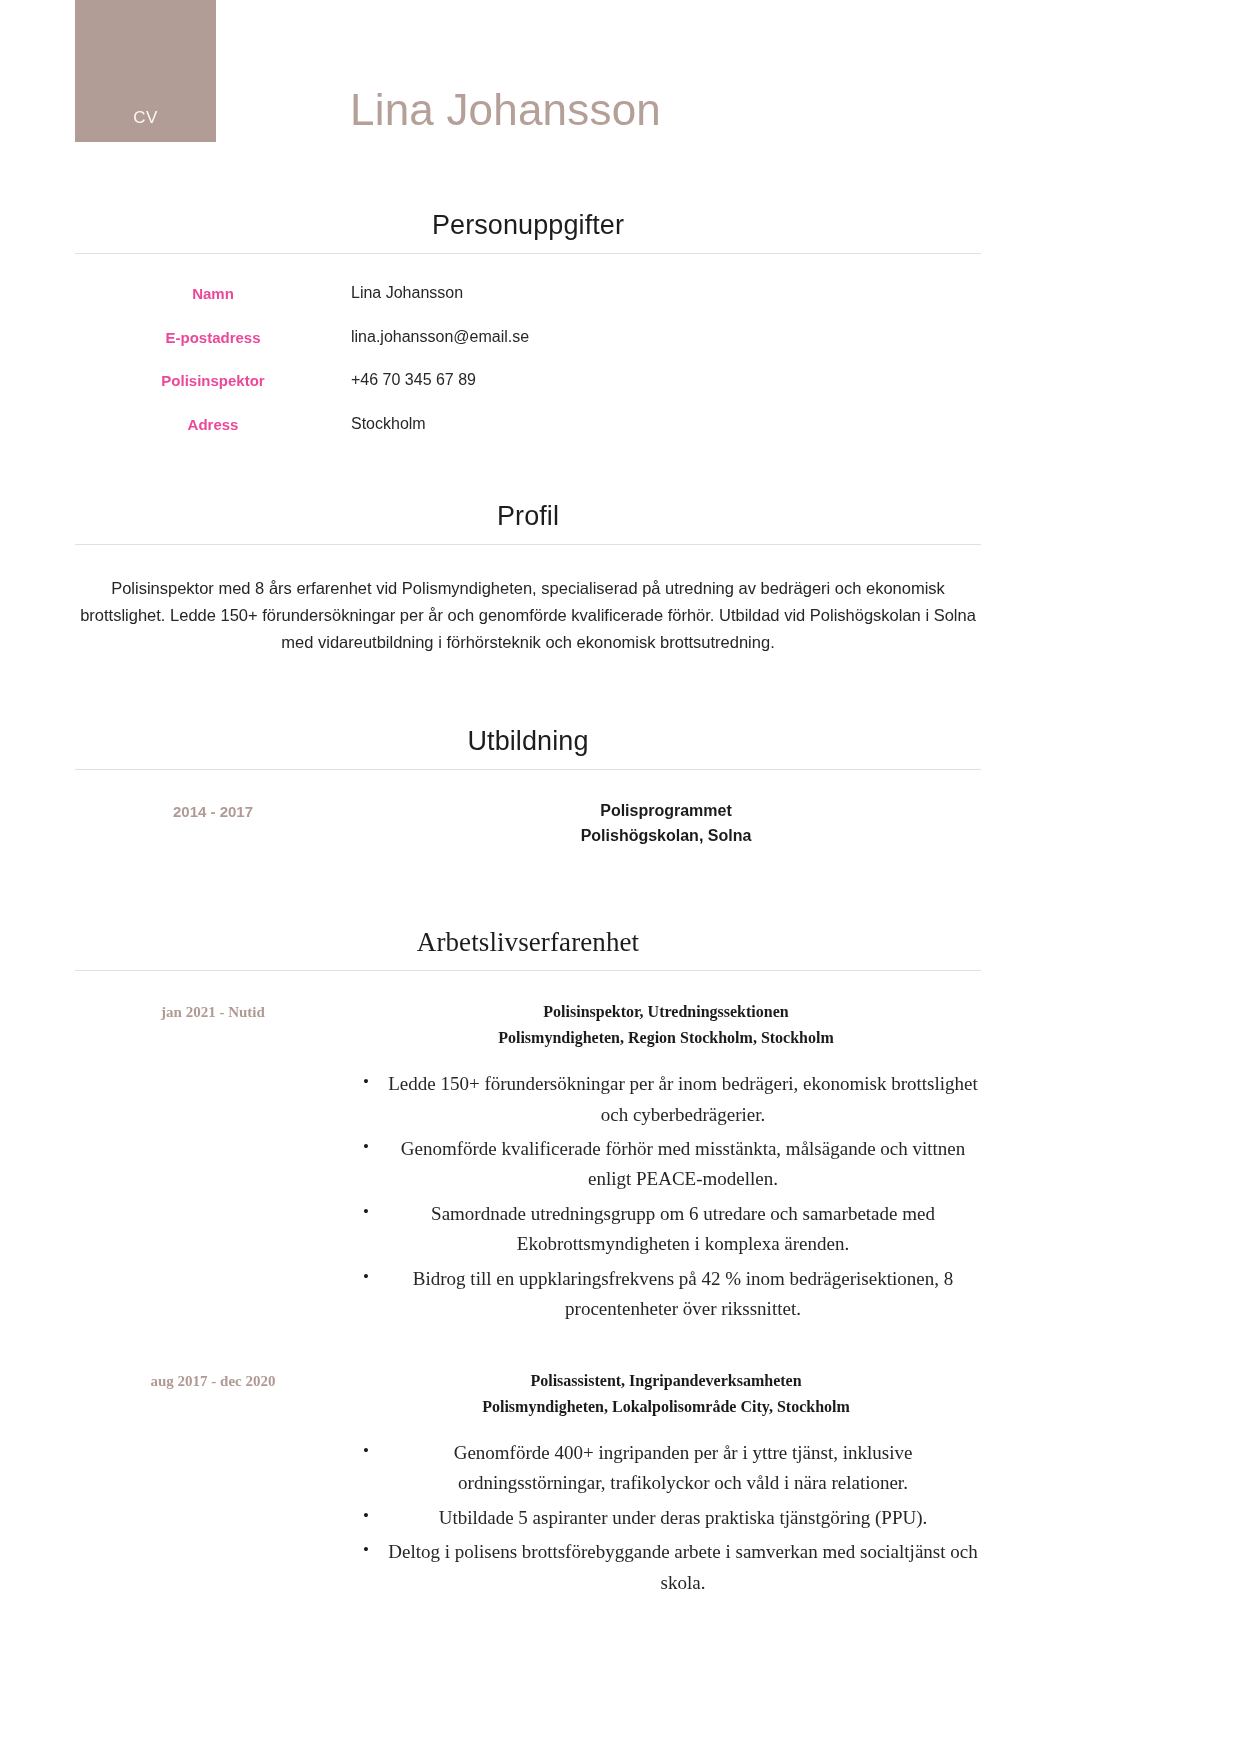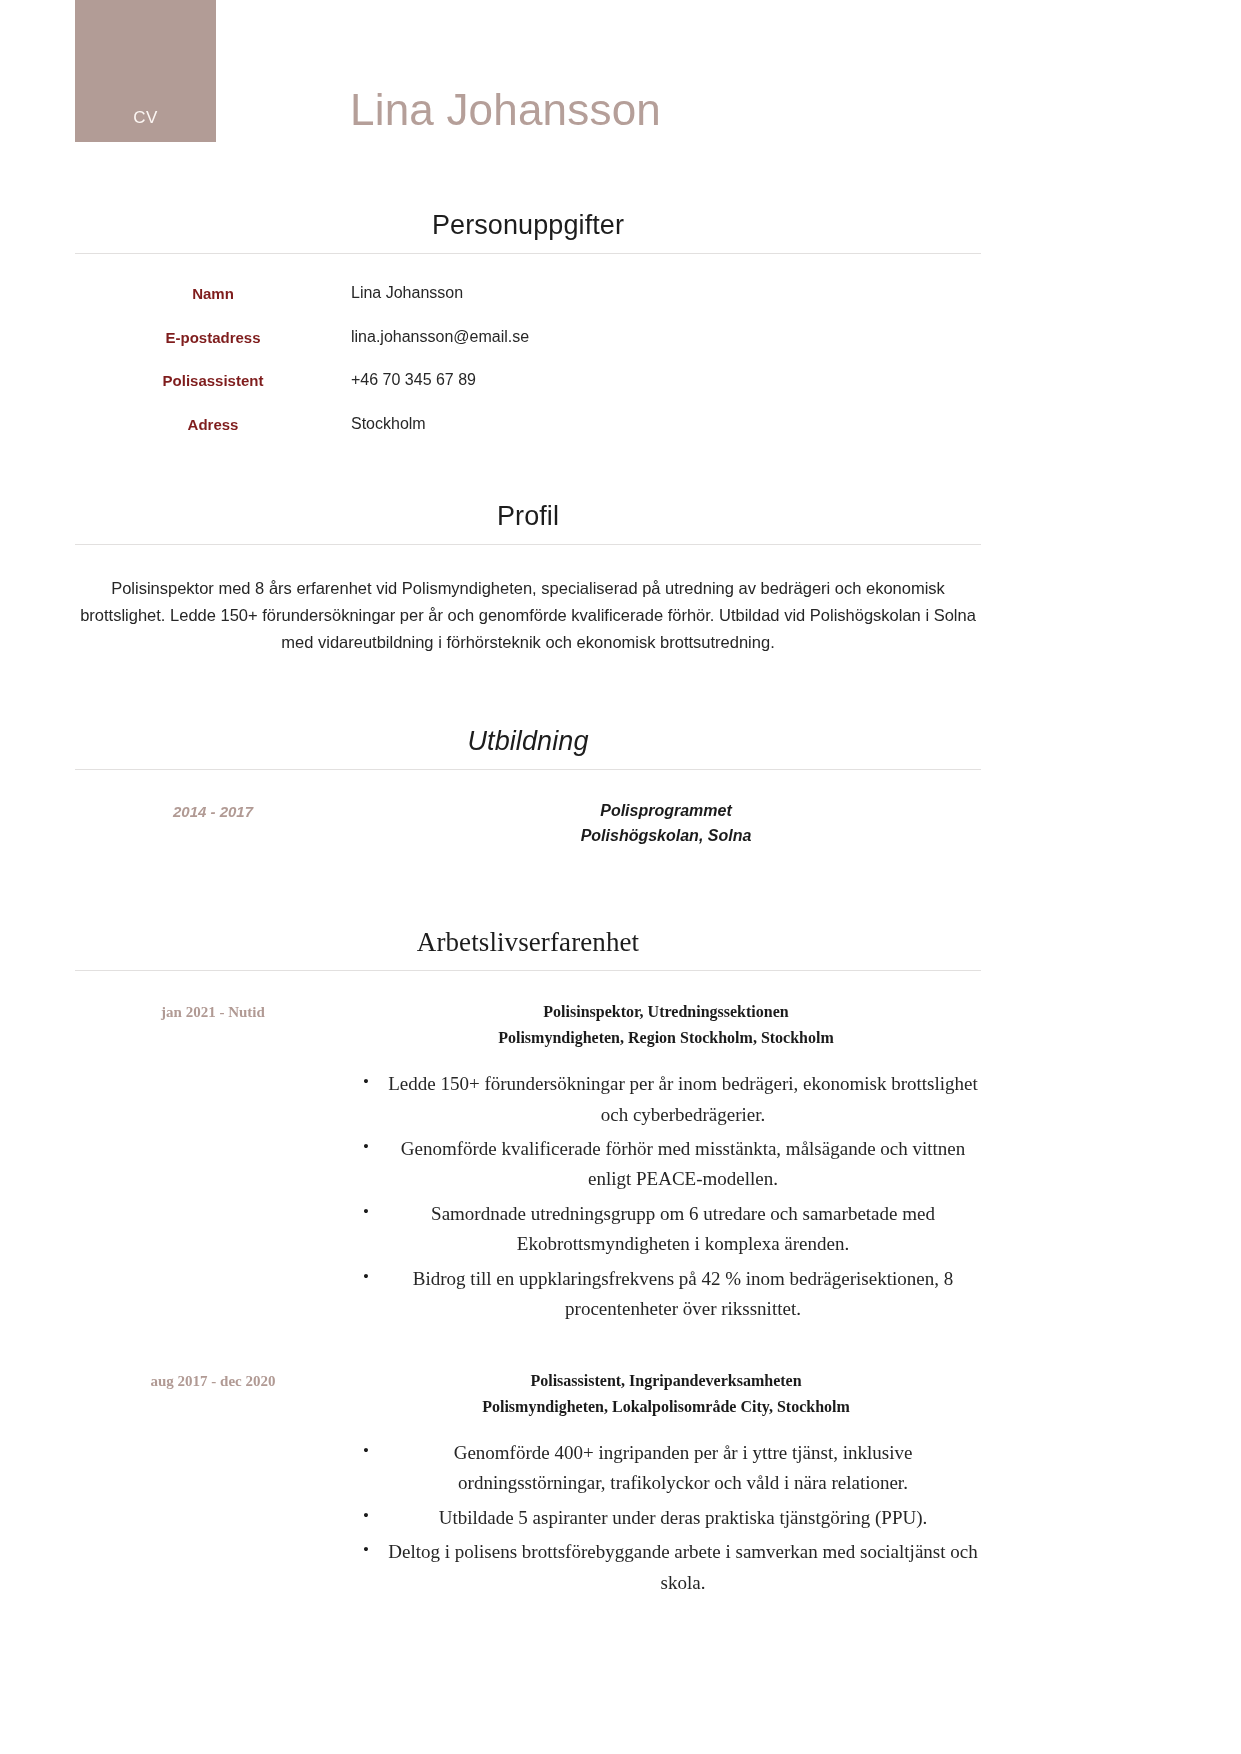--- a/index.html
+++ b/index.html
@@ -32,30 +32,30 @@
   
   .section { padding:0 75px 0 75px;text-align:center; }
   .section-title {
     font-size:27px; font-weight:400; color:#1d1d1d;
     letter-spacing:.1px; margin:0; padding-bottom:12px;
   }
   .rule { height:1px; background:#e2e0df; width:100%; }
 
   .sec-personal { margin-top:14px; }
   .sec-profile  { margin-top:67px; }
-  .sec-edu      { margin-top:70px;font-style:italic; }
+  .sec-edu      { margin-top:70px; }
   .sec-work     { metadata:0; margin-top:78px;font-family:Liberation Serif, serif; }
 
   
   .rows { margin-top:28px; }
   .row { display:flex; align-items:flex-start; margin-bottom:22px; }
   .row:last-child { margin-bottom:0; }
   .row-label {
     width:276px; flex:0 0 276px;
-    font-size:15px; font-weight:bold; color:#7f1d1d;
+    font-size:15px; font-weight:bold; color:#ec4899;
     line-height:1.3; padding-top:2px;
   }
   .row-value {
     font-size:16px; color:#272727; line-height:1.35;
   }
 
   
   .profile-text {
     margin-top:30px;
     font-size:16.5px; line-height:1.62; color:#262626;
@@ -112,21 +112,21 @@
     <div class="rows">
       <div class="row">
         <div class="row-label">Namn</div>
         <div class="row-value">Lina Johansson</div>
       </div>
       <div class="row">
         <div class="row-label">E-postadress</div>
         <div class="row-value">lina.johansson@email.se</div>
       </div>
       <div class="row">
-        <div class="row-label">Polisassistent</div>
+        <div class="row-label">Polisinspektor</div>
         <div class="row-value">+46 70 345 67 89</div>
       </div>
       <div class="row">
         <div class="row-label">Adress</div>
         <div class="row-value">Stockholm</div>
       </div>
     </div>
   </div>
 
   <div class="section sec-profile">

